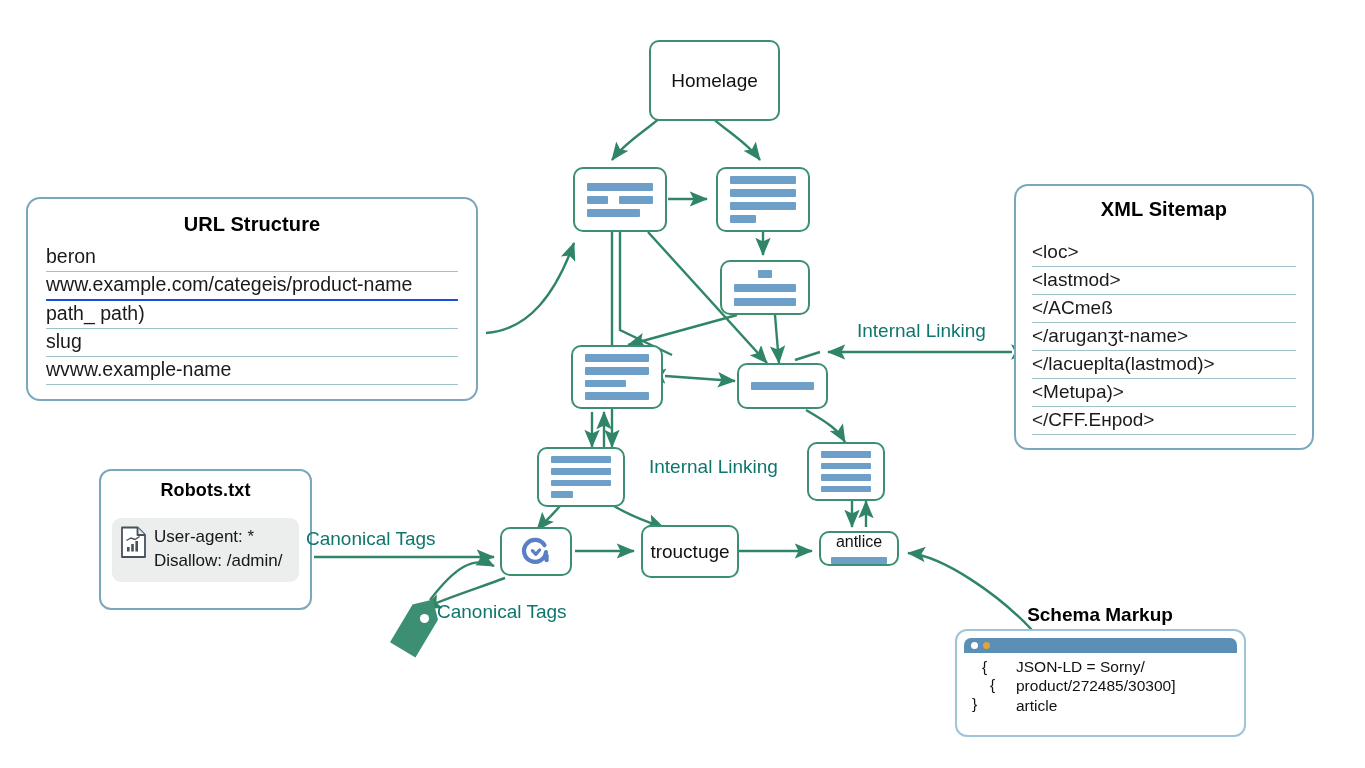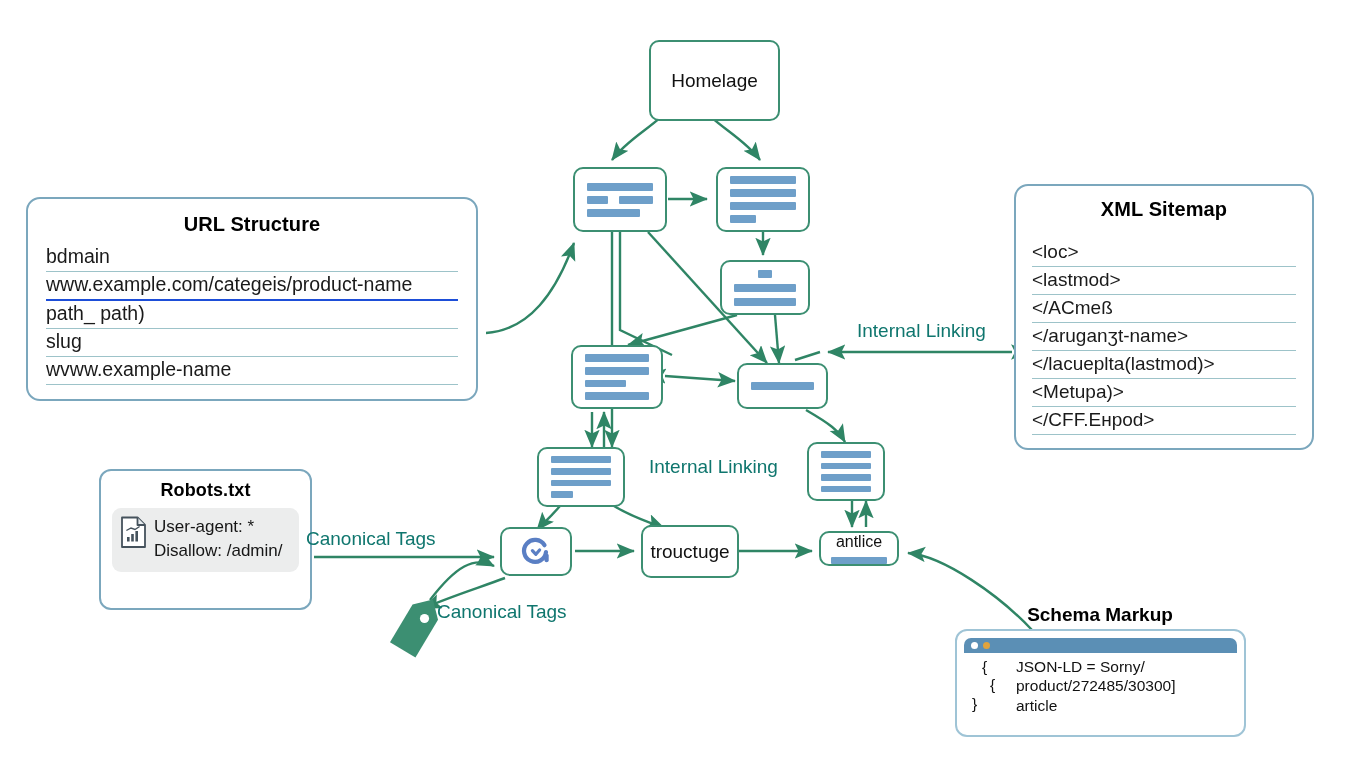--- a/index.html
+++ b/index.html
@@ -89,21 +89,21 @@
 
   
   #robots {
     left: 99px; top: 469px;
     width: 213px; height: 141px;
     padding: 9px 11px 10px 11px;
     border-radius: 12px;
   }
   #robots .panel-title { font-size: 18px; }
   .robots-body {
-    margin-top: 7px;
+    margin-top: 17px;
     background: #eceded;
     border-radius: 9px;
     padding: 7px 8px 9px 8px;
     display: flex;
     align-items: flex-start;
     gap: 7px;
   }
   .robots-text {
     font-size: 17px;
     line-height: 1.42;
@@ -346,21 +346,21 @@
   </div>
 
   <div class="node text-node-stack" style="left:819px; top:531px; width:80px; height:35px;">
     <span>antlice</span>
     <div class="bar" style="width:74%;"></div>
   </div>
 
   <div class="panel" id="url-structure">
     <div class="panel-title">URL Structure</div>
     <div class="panel-lines">
-      <div class="panel-line">bdmain</div>
+      <div class="panel-line">beron</div>
       <div class="panel-line strong">www.example.com/categeis/product-name</div>
       <div class="panel-line">path_ path)</div>
       <div class="panel-line">slug</div>
       <div class="panel-line">wvww.example-name</div>
     </div>
   </div>
 
   <div class="panel" id="xml-sitemap">
     <div class="panel-title">XML Sitemap</div>
     <div class="panel-lines">

